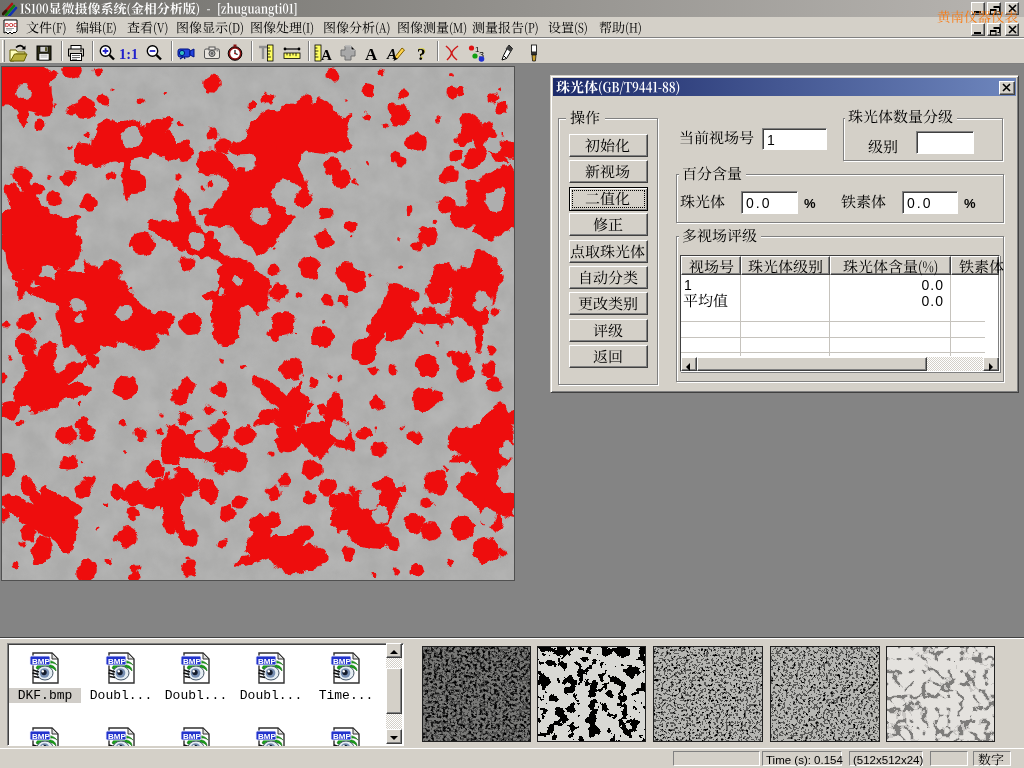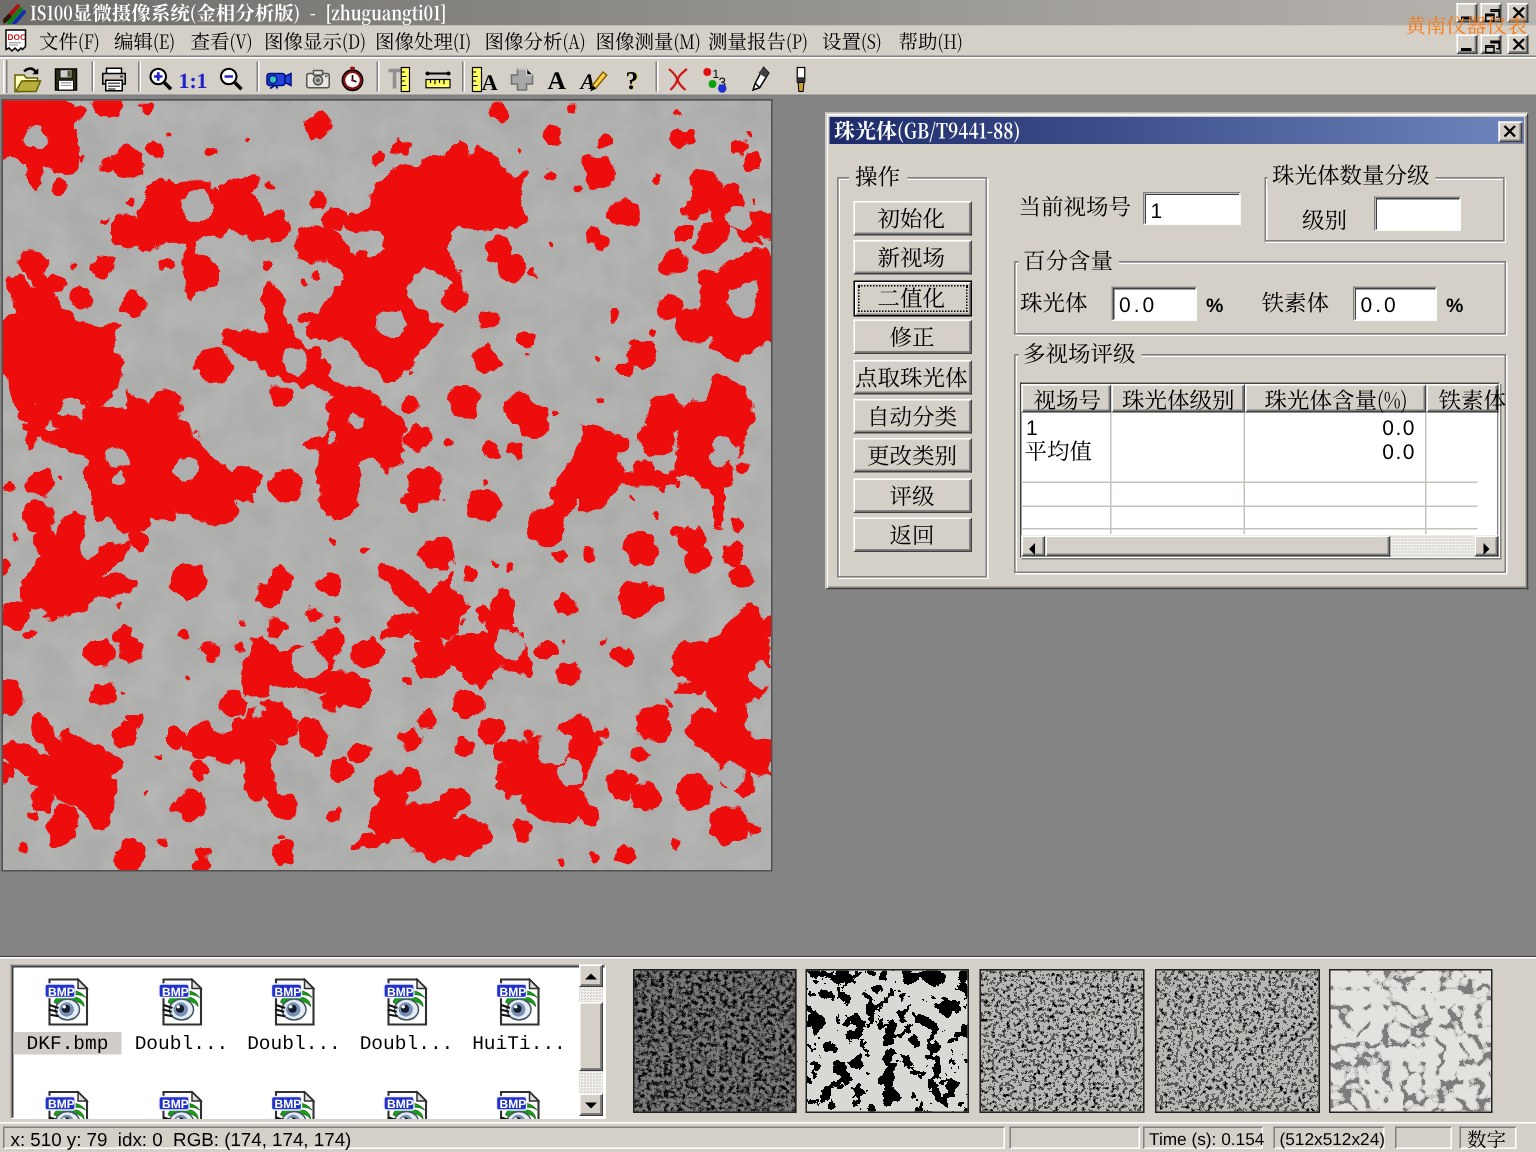--- a/index.html
+++ b/index.html
@@ -1184,21 +1184,21 @@
     <svg width="32" height="32" style="position:absolute;left:255px;top:652px">
       <use href="#bmpicon"></use>
     </svg>
     <div style="position:absolute;left:235px;top:688px;width:72px;text-align:center;font-family:&quot;Liberation Mono&quot;,monospace;font-size:13px;">Doubl...</div>
     <svg width="32" height="19" style="position:absolute;left:255px;top:727px" viewBox="0 0 32 19">
       <use href="#bmpicon"></use>
     </svg>
     <svg width="32" height="32" style="position:absolute;left:330px;top:652px">
       <use href="#bmpicon"></use>
     </svg>
-    <div style="position:absolute;left:310px;top:688px;width:72px;text-align:center;font-family:&quot;Liberation Mono&quot;,monospace;font-size:13px;">HuiTi...</div>
+    <div style="position:absolute;left:310px;top:688px;width:72px;text-align:center;font-family:&quot;Liberation Mono&quot;,monospace;font-size:13px;">Time...</div>
     <svg width="32" height="19" style="position:absolute;left:330px;top:727px" viewBox="0 0 32 19">
       <use href="#bmpicon"></use>
     </svg>
     <div style="position:absolute;left:386px;top:643px;width:16px;height:101px;background-image:conic-gradient(#fff 0 25%,#d4d0c8 0 50%,#fff 0 75%,#d4d0c8 0);background-size:2px 2px;"></div>
     <div style="position:absolute;left:386px;top:643px;width:16px;height:15px;background:#d4d0c8;border-top:1px solid #fff;border-left:1px solid #fff;border-right:1px solid #404040;border-bottom:1px solid #404040;box-shadow:inset -1px -1px 0 #808080;"><svg width="14" height="13">
         <path d="M3 9 L7 5 L11 9 z" fill="#000"></path>
       </svg></div>
     <div style="position:absolute;left:386px;top:668px;width:16px;height:46px;background:#d4d0c8;border-top:1px solid #fff;border-left:1px solid #fff;border-right:1px solid #404040;border-bottom:1px solid #404040;box-shadow:inset -1px -1px 0 #808080;"></div>
     <div style="position:absolute;left:386px;top:729px;width:16px;height:15px;background:#d4d0c8;border-top:1px solid #fff;border-left:1px solid #fff;border-right:1px solid #404040;border-bottom:1px solid #404040;box-shadow:inset -1px -1px 0 #808080;"><svg width="14" height="13">
         <path d="M3 5 L7 9 L11 5 z" fill="#000"></path>
@@ -1251,23 +1251,20 @@
     <div style="position:absolute;left:653px;top:646px;width:110px;height:96px;background:#b6b6b2;border:1px solid #202020"><svg width="108" height="94">
         <rect width="108" height="94" fill="#2c2c2c" filter="url(#n3)"></rect>
       </svg></div>
     <div style="position:absolute;left:770px;top:646px;width:110px;height:96px;background:#b6b6b2;border:1px solid #202020"><svg width="108" height="94">
         <rect width="108" height="94" fill="#2c2c2c" filter="url(#n4)"></rect>
       </svg></div>
     <div style="position:absolute;left:886px;top:646px;width:109px;height:96px;background:#e4e2de;border:1px solid #202020"><svg width="107" height="94">
         <rect width="107" height="94" fill="#555" filter="url(#n5)"></rect>
       </svg></div>
     <div style="position:absolute;left:0px;top:748px;width:1024px;height:20px;background:#d4d0c8;border-top:1px solid #fff;"></div>
-    <div style="position:absolute;left:2px;top:751px;width:668px;height:15px;border:1px solid;border-color:#808080 #fff #fff #808080;">
-      <div style="position:absolute;left:4px;top:1px;font-size:12.5px;color:#000">x: 510 y: 79&nbsp; idx: 0&nbsp; RGB: (174, 174, 174)</div>
-    </div>
     <div style="position:absolute;left:673px;top:751px;width:87px;height:15px;border:1px solid;border-color:#808080 #fff #fff #808080;"></div>
     <div style="position:absolute;left:762px;top:751px;width:80px;height:15px;border:1px solid;border-color:#808080 #fff #fff #808080;">
       <div style="position:absolute;left:3px;top:2px;font-size:11.5px;white-space:nowrap">Time (s): 0.154</div>
     </div>
     <div style="position:absolute;left:849px;top:751px;width:74px;height:15px;border:1px solid;border-color:#808080 #fff #fff #808080;">
       <div style="position:absolute;left:3px;top:2px;font-size:11.5px;white-space:nowrap">(512x512x24)</div>
     </div>
     <div style="position:absolute;left:930px;top:751px;width:38px;height:15px;border:1px solid;border-color:#808080 #fff #fff #808080;"></div>
     <div style="position:absolute;left:973px;top:751px;width:38px;height:15px;border:1px solid;border-color:#808080 #fff #fff #808080;">
       <div style="position:absolute;left:4px;top:1px;line-height:0"><svg width="27" height="15" style="overflow:visible">

